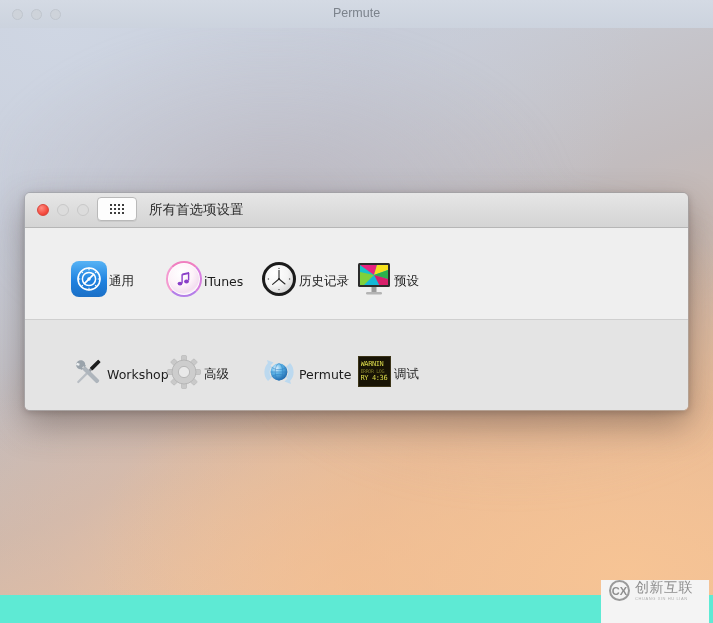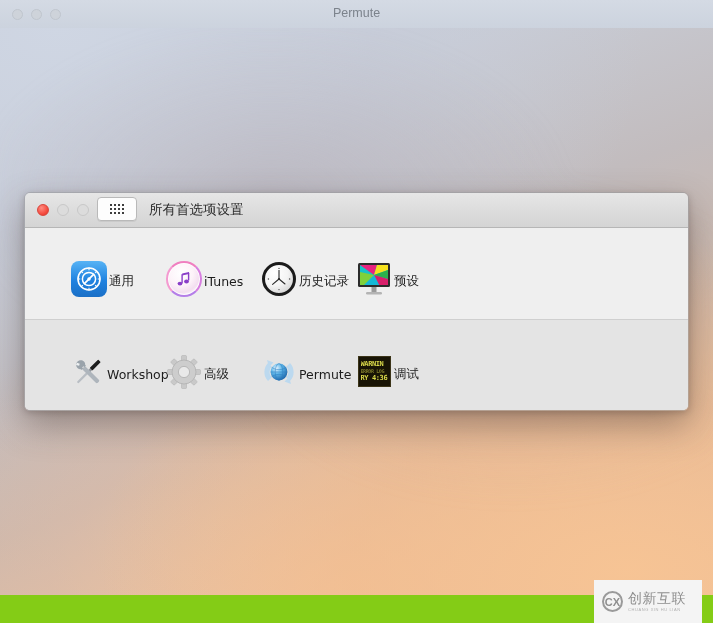--- a/index.html
+++ b/index.html
@@ -9,21 +9,21 @@
     height: 623px;
     overflow: hidden;
     font-family: "Liberation Sans", "DejaVu Sans", sans-serif;
   }
 
   #app-window {
     position: absolute;
     inset: 0;
     width: 713px;
     height: 623px;
-    background: #84cc16;
+    background: #5eead4;
     overflow: hidden;
   }
 
   
   #app-titlebar {
     position: absolute;
     top: 0; left: 0;
     width: 713px;
     height: 28px;
     background: linear-gradient(180deg, #d4dae4 0%, #ccd3de 100%);
@@ -222,21 +222,21 @@
     overflow: hidden;
   }
   .ic-debug .line {
     font-family: "DejaVu Sans Mono", "Liberation Mono", monospace;
     font-size: 7px;
     line-height: 8px;
     color: #d9d84a;
     letter-spacing: -0.4px;
     white-space: nowrap;
     overflow: hidden;
-    font-weight: bold;
+    font-weight: normal;
   }
   .ic-debug .line.dim { color: #7d7a2a; font-size: 5px; line-height: 6px; }
 
   
   #macdown-watermark {
     position: absolute;
     top: 96px; left: 215px;
     display: flex;
     align-items: center;
     gap: 5px;
@@ -282,25 +282,25 @@
     width: 713px;
     text-align: center;
     font-size: 11.5px;
     color: #555555;
     font-family: "DejaVu Sans", "Liberation Sans", sans-serif;
   }
 
   
   #brand-watermark {
     position: absolute;
-    right: 11px; bottom: 0;
+    right: 4px; bottom: 0;
     width: 108px; height: 43px;
     background: #f4f4f4;
     display: flex;
-    align-items: center;
+    align-items: flex-start;
     gap: 5px;
     padding-left: 8px;
     box-sizing: border-box;
     z-index: 40;
   }
   #brand-logo {
     width: 21px; height: 21px;
     border-radius: 50%;
     border: 2.5px solid #9a9a9a;
     box-sizing: border-box;

